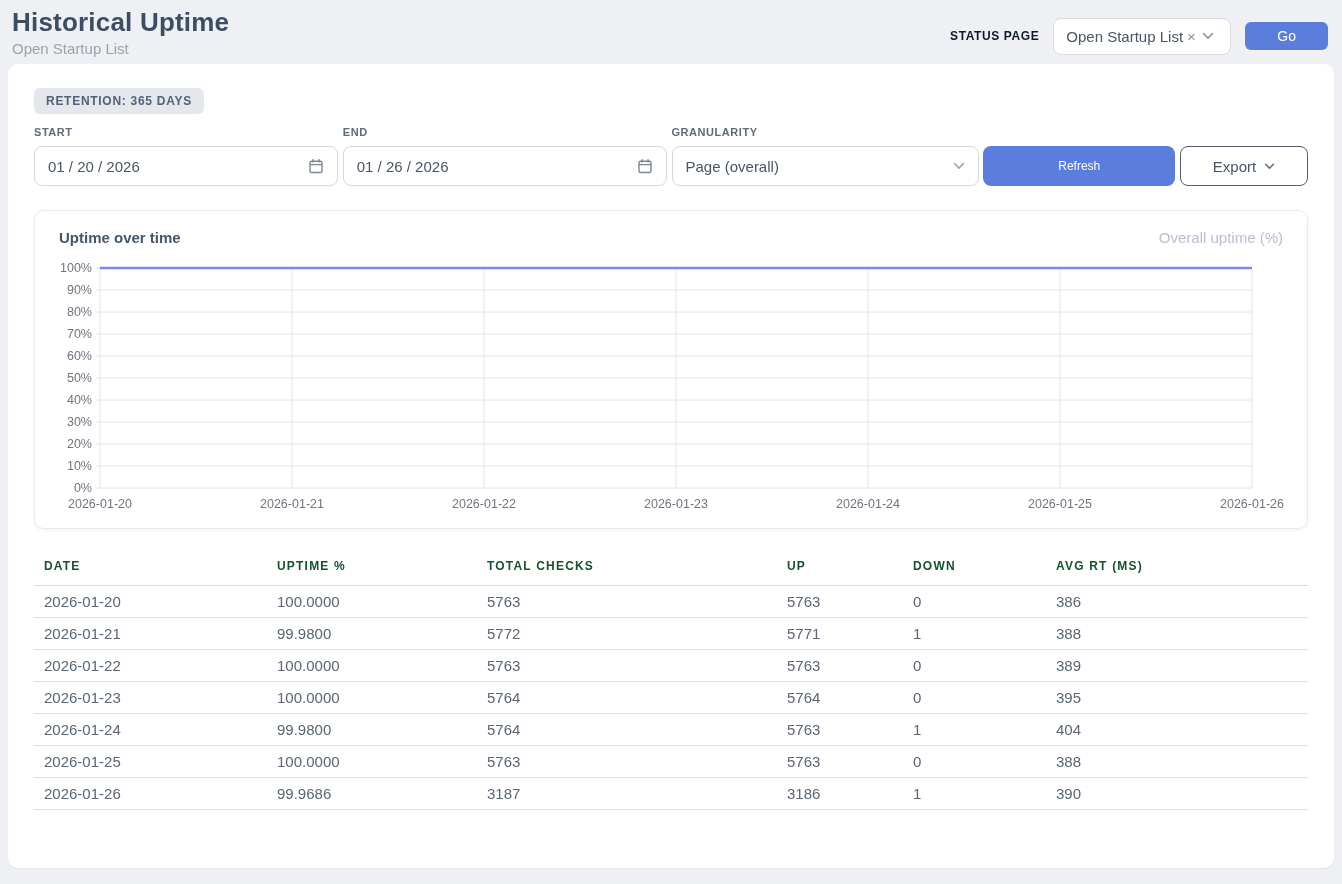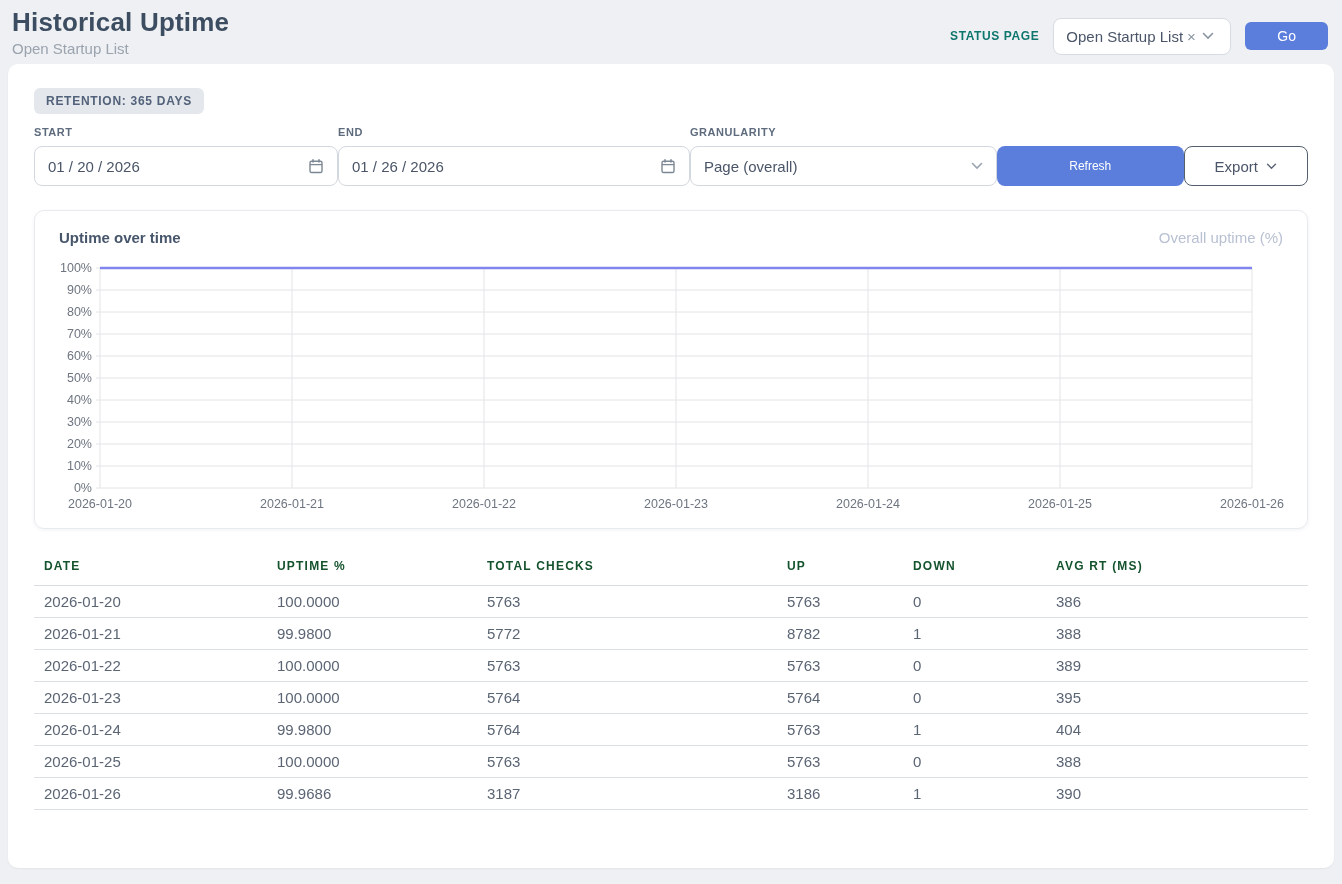--- a/index.html
+++ b/index.html
@@ -8,21 +8,21 @@
     background:#eef0f3;
     font-family:"Liberation Sans", sans-serif;
     color:#4a5568;
     overflow:hidden;
   }
   
   .topbar { display:flex; justify-content:space-between; align-items:center; padding:8px 14px 8px 12px; height:64px; }
   .page-title { font-size:26px; font-weight:700; color:#3d4d61; letter-spacing:.2px; }
   .page-subtitle { font-size:15px; color:#9aa3ae; margin-top:2px; }
   .topbar-right { display:flex; align-items:center; gap:14px; margin-top:8px; }
-  .statuspage-label { font-size:12px; font-weight:600; color:#0f766e; letter-spacing:.05em; }
+  .statuspage-label { font-size:12px; font-weight:600; color:#0f172a; letter-spacing:.05em; }
   .statuspage-select {
     display:flex; align-items:center; gap:6px; background:#fff;
     border:1px solid #d7dbe2; border-radius:8px; height:37px; padding:0 12px;
     font-size:15px; color:#4a5568; cursor:pointer; min-width:178px;
   }
   .clear-x { color:#8a94a1; font-size:15px; margin-left:-2px; }
   .btn-blue {
     background:#5b7edd; color:#fff; border:none; border-radius:6px;
     font-size:14px; padding:6px 32px; cursor:pointer; font-family:inherit;
   }
@@ -48,21 +48,21 @@
     letter-spacing:.06em; padding:6px 12px; border-radius:6px;
   }
   
   .row-fields { display:flex; justify-content:space-between; align-items:flex-end; margin-top:12px; }
   .field-label { display:block; font-size:11px; font-weight:600; color:#5d6b7d; letter-spacing:.05em; margin-bottom:8px; }
   .control {
     display:flex; align-items:center; justify-content:space-between;
     border:1px solid #d3d8df; border-radius:8px; height:40px; padding:0 13px;
     font-size:15px; color:#4a5568; background:#fff; cursor:pointer;
   }
-  .w-start { width:304px; } .w-end { width:352px; } .w-gran { width:307px; }
+  .w-start { width:304px; } .w-end { width:324px; } .w-gran { width:307px; }
   .btn-refresh {
     width:192px; height:40px; background:#5b7edd; color:#fff; border:none;
     border-radius:8px; font-size:12px; cursor:pointer; font-family:inherit;
   }
   .btn-export {
     width:128px; height:40px; background:#fff; border:1px solid #545e6d;
     border-radius:8px; font-size:15px; color:#4a5568; cursor:pointer;
     display:flex; align-items:center; justify-content:center; gap:8px; font-family:inherit;
   }
   
@@ -227,21 +227,21 @@
           <td>100.0000</td>
           <td>5763</td>
           <td>5763</td>
           <td>0</td>
           <td>386</td>
         </tr>
         <tr>
           <td>2026-01-21</td>
           <td>99.9800</td>
           <td>5772</td>
-          <td>8782</td>
+          <td>5771</td>
           <td>1</td>
           <td>388</td>
         </tr>
         <tr>
           <td>2026-01-22</td>
           <td>100.0000</td>
           <td>5763</td>
           <td>5763</td>
           <td>0</td>
           <td>389</td>

